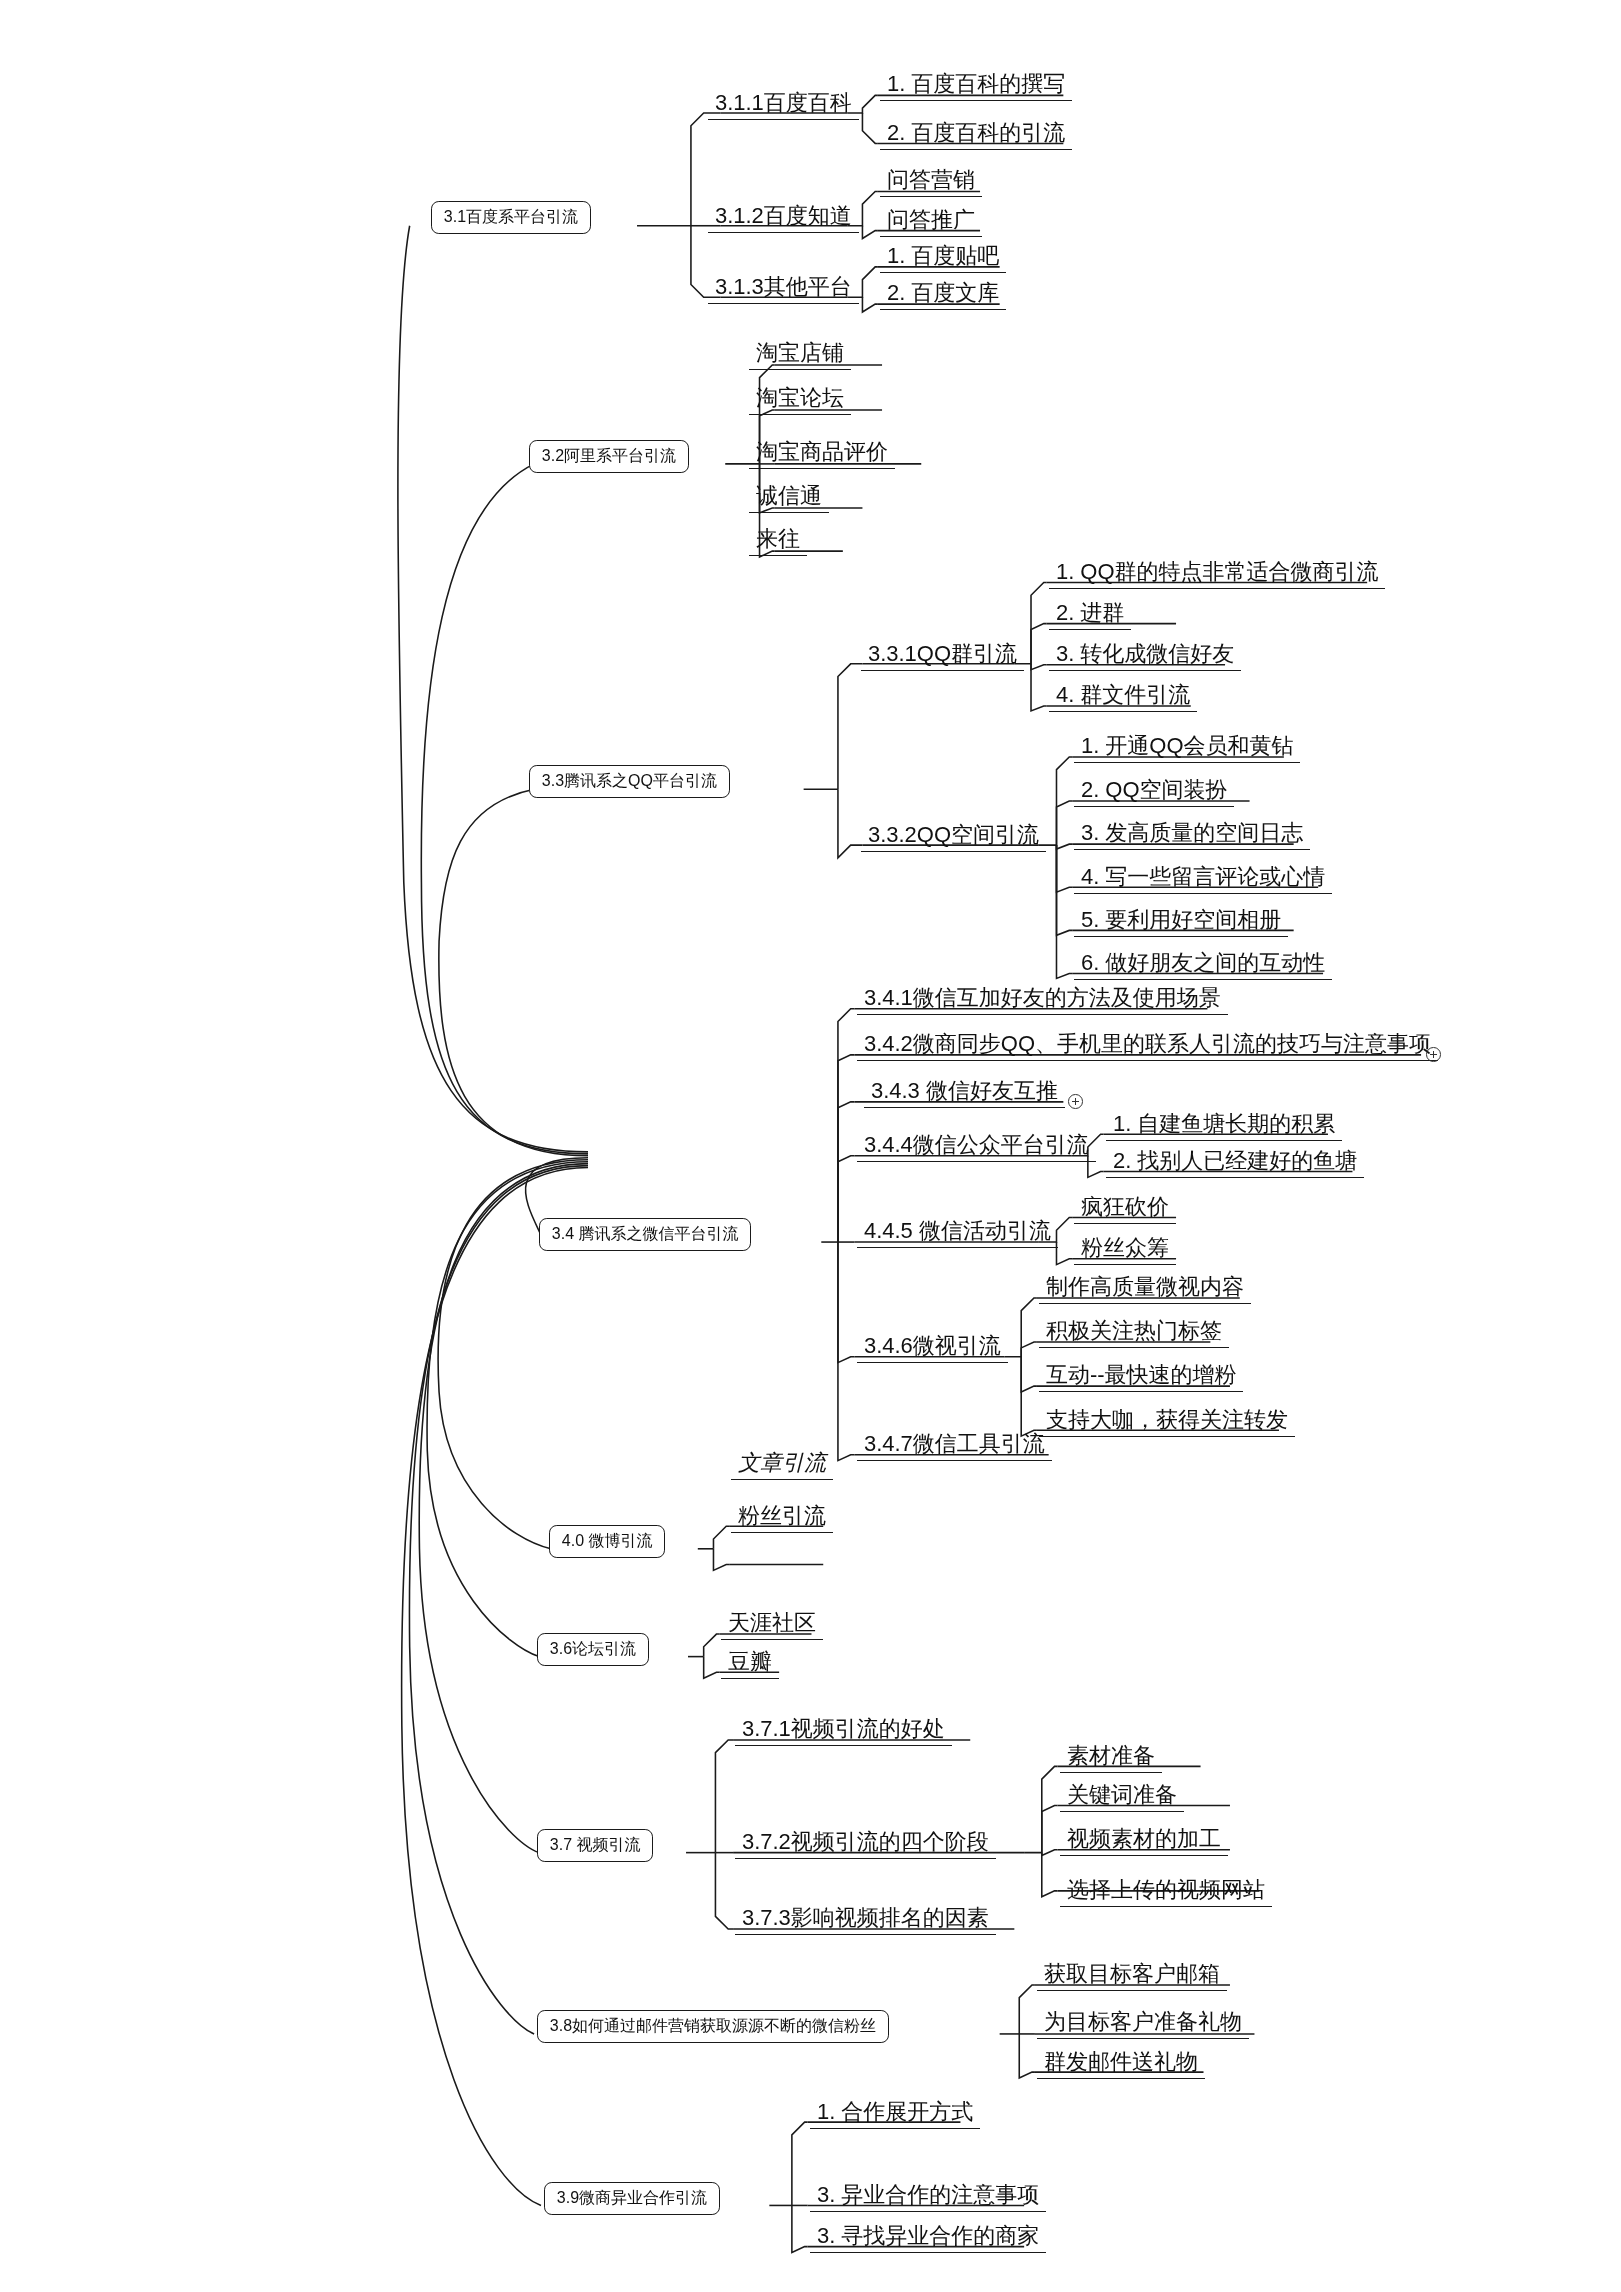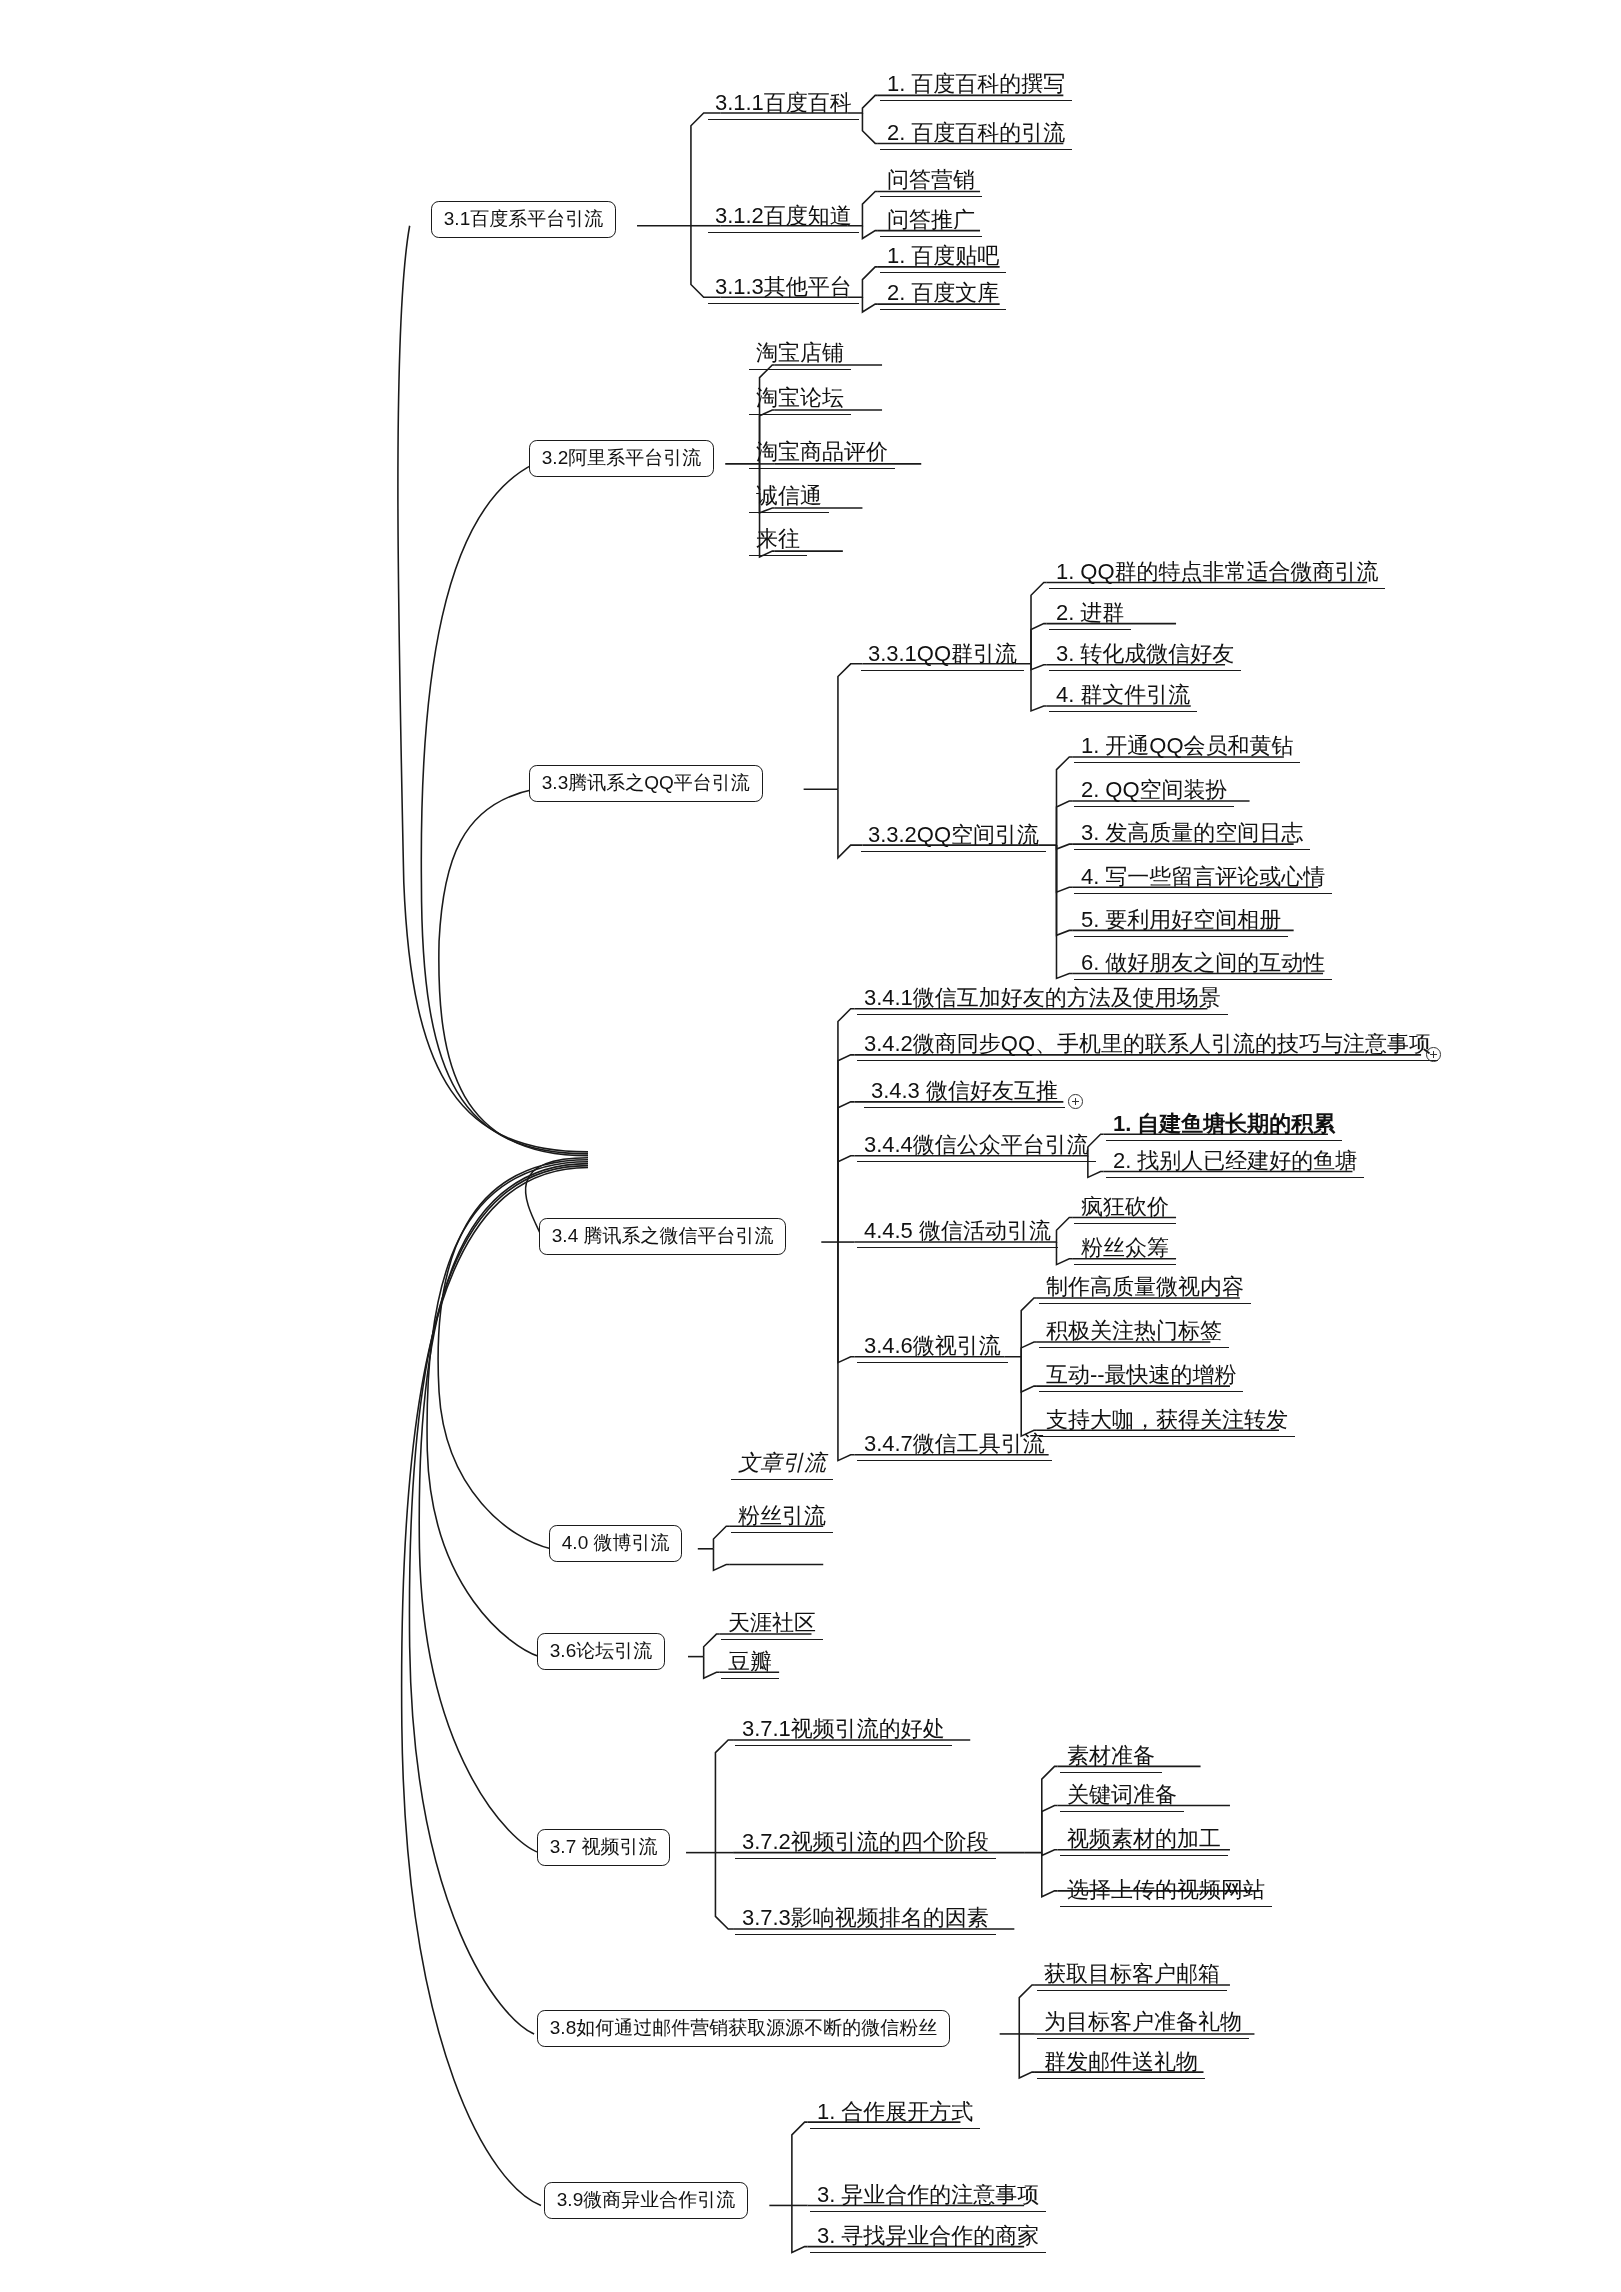--- a/index.html
+++ b/index.html
@@ -24,21 +24,21 @@
     letter-spacing:0.5px;
     padding:11.8px 19.6px 12.7px 19.6px;
     color:#1b1b1b;
   }
 
   
   .b1{
     background:#ffffff;
     border:1.5px solid #1a1a1a;
     border-radius:7.8px;
-    font-size:19px;
+    font-size:16px;
     padding:6.9px 11.8px 7.8px 11.8px;
     line-height:1.05;
   }
 
   
   .u{
     font-size:22px;
     padding:2px 6.9px 3.9px 6.9px;
     border-bottom:1.5px solid #1a1a1a;
     line-height:1.15;
@@ -260,21 +260,21 @@
 
   <div class="node u" style="left:857px;top:983px;">3.4.1微信互加好友的方法及使用场景</div>
 
   <div class="node u" style="left:857px;top:1029px;">3.4.2微商同步QQ、手机里的联系人引流的技巧与注意事项</div>
   <div class="plusicon" style="left:1426px;top:1047px;"></div>
 
   <div class="node u" style="left:864px;top:1076px;">3.4.3 微信好友互推</div>
   <div class="plusicon" style="left:1068px;top:1094px;"></div>
 
   <div class="node u" style="left:857px;top:1130px;">3.4.4微信公众平台引流</div>
-  <div class="node u" style="left:1106px;top:1109px;font-weight:bold;">1. 自建鱼塘长期的积累</div>
+  <div class="node u" style="left:1106px;top:1109px;">1. 自建鱼塘长期的积累</div>
   <div class="node u" style="left:1106px;top:1146px;">2. 找别人已经建好的鱼塘</div>
 
   <div class="node u" style="left:857px;top:1216px;">4.4.5 微信活动引流</div>
   <div class="node u" style="left:1074px;top:1192px;">疯狂砍价</div>
   <div class="node u" style="left:1074px;top:1233px;">粉丝众筹</div>
 
   <div class="node u" style="left:857px;top:1331px;">3.4.6微视引流</div>
   <div class="node u" style="left:1039px;top:1272px;">制作高质量微视内容</div>
   <div class="node u" style="left:1039px;top:1316px;">积极关注热门标签</div>
   <div class="node u" style="left:1039px;top:1360px;">互动--最快速的增粉</div>

